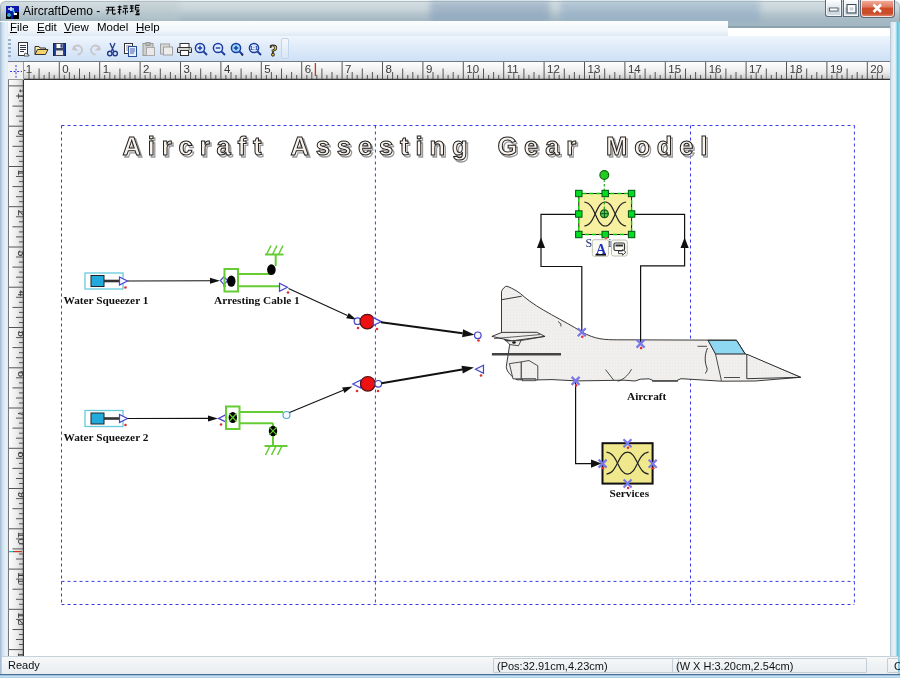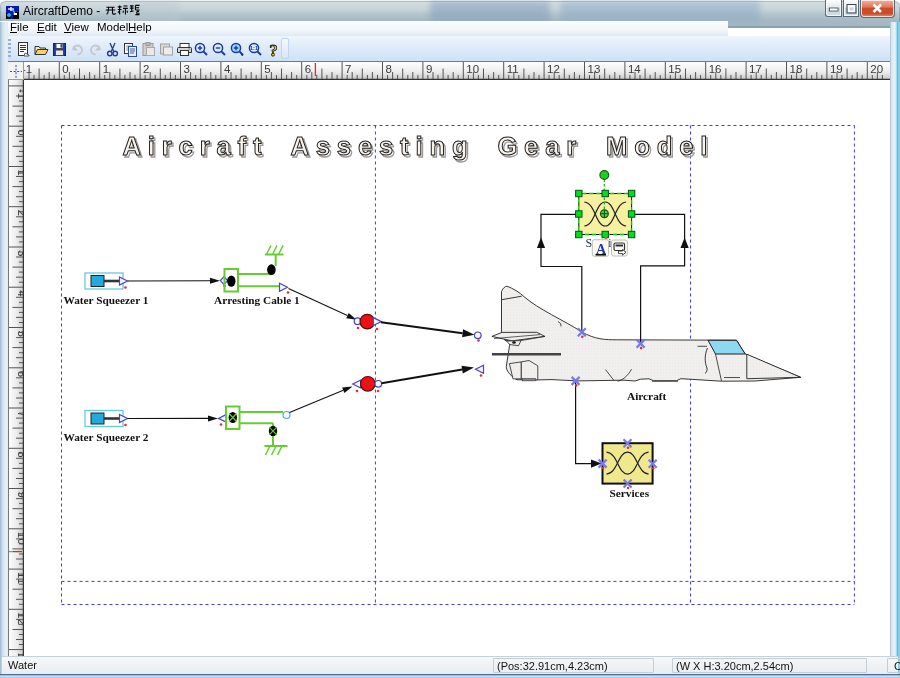--- a/index.html
+++ b/index.html
@@ -68,21 +68,21 @@
       <rect x="4.5" y="8" width="8.5" height="3" fill="#fff" stroke="#3c4a56" stroke-width="0.8"></rect>
       <rect x="22" y="4.5" width="9" height="8.5" fill="none" stroke="#3c4a56" stroke-width="1"></rect>
       <rect x="23.8" y="6.3" width="5.4" height="4.9" fill="none" stroke="#fff" stroke-width="1.5"></rect>
       <path d="M48.5 4.5 l7.5 7.5 M56 4.5 l-7.5 7.5" stroke="#fff" stroke-width="2.6"></path>
     </svg>
   <div id="menubar">
       <span style="left:10px"><u>F</u>ile</span>
       <span style="left:37px"><u>E</u>dit</span>
       <span style="left:64px"><u>V</u>iew</span>
       <span style="left:97px">Model</span>
-      <span style="left:128px"><u>H</u>elp</span>
+      <span style="left:136px"><u>H</u>elp</span>
     </div>
   <div id="toolbar"></div>
   <div id="grip"></div>
   <div style="position:absolute;left:15.3px;top:41px;width:17px;height:17px"><svg width="17" height="17" viewBox="0 0 17 17">
         <rect x="3.5" y="1.5" width="9" height="13" fill="#fff" stroke="#333"></rect>
         <path d="M5 4.5h6M5 6.5h6M5 8.5h6M5 10.5h4" stroke="#335" stroke-width="1" fill="none"></path>
         <path d="M10 12 l4 2 v1 h-5z" fill="#fff" stroke="#333" stroke-width="0.8"></path>
       </svg></div>
     <div style="position:absolute;left:33.1px;top:41px;width:17px;height:17px"><svg width="17" height="17" viewBox="0 0 17 17">
         <path d="M2 13.5 L2 5.5 H6 l1 1.5 h5.5 v2" fill="#fce9a8" stroke="#333"></path>
@@ -658,19 +658,19 @@
       <circle cx="628.0" cy="447.8" r="1.3" fill="#e03030"></circle>
       <path d="M598.6 459.6 L606.6 467.6 M606.6 459.6 L598.6 467.6" stroke="#7878e8" stroke-width="2.2" fill="none"></path>
       <circle cx="603.1" cy="468.1" r="1.3" fill="#e03030"></circle>
       <path d="M648.7 459.8 L656.7 467.8 M656.7 459.8 L648.7 467.8" stroke="#7878e8" stroke-width="2.2" fill="none"></path>
       <circle cx="653.2" cy="468.3" r="1.3" fill="#e03030"></circle>
       <path d="M623.6 479.5 L631.6 487.5 M631.6 479.5 L623.6 487.5" stroke="#7878e8" stroke-width="2.2" fill="none"></path>
       <circle cx="628.1" cy="488.0" r="1.3" fill="#e03030"></circle>
       <text x="609.5" y="497" font-family="Liberation Serif, serif" font-weight="bold" font-size="11.3" fill="#111">Services</text>
     </svg>
   <div id="statusbar">
-      <span style="position:absolute;left:6px;top:2px">Water</span>
-      <div class="pane" style="left:491px;width:161px">(Pos:32.91cm,4.23cm)</div>
+      <span style="position:absolute;left:6px;top:2px">Ready</span>
+      <div class="pane" style="left:491px;width:186px">(Pos:32.91cm,4.23cm)</div>
       <div class="pane" style="left:670px;width:195px">(W X H:3.20cm,2.54cm)</div>
       <div class="pane" style="left:885px;width:15px;padding-left:6px">C</div>
     </div>
   <div id="bottomborder"></div>
 </div>
 
 </body></html>

